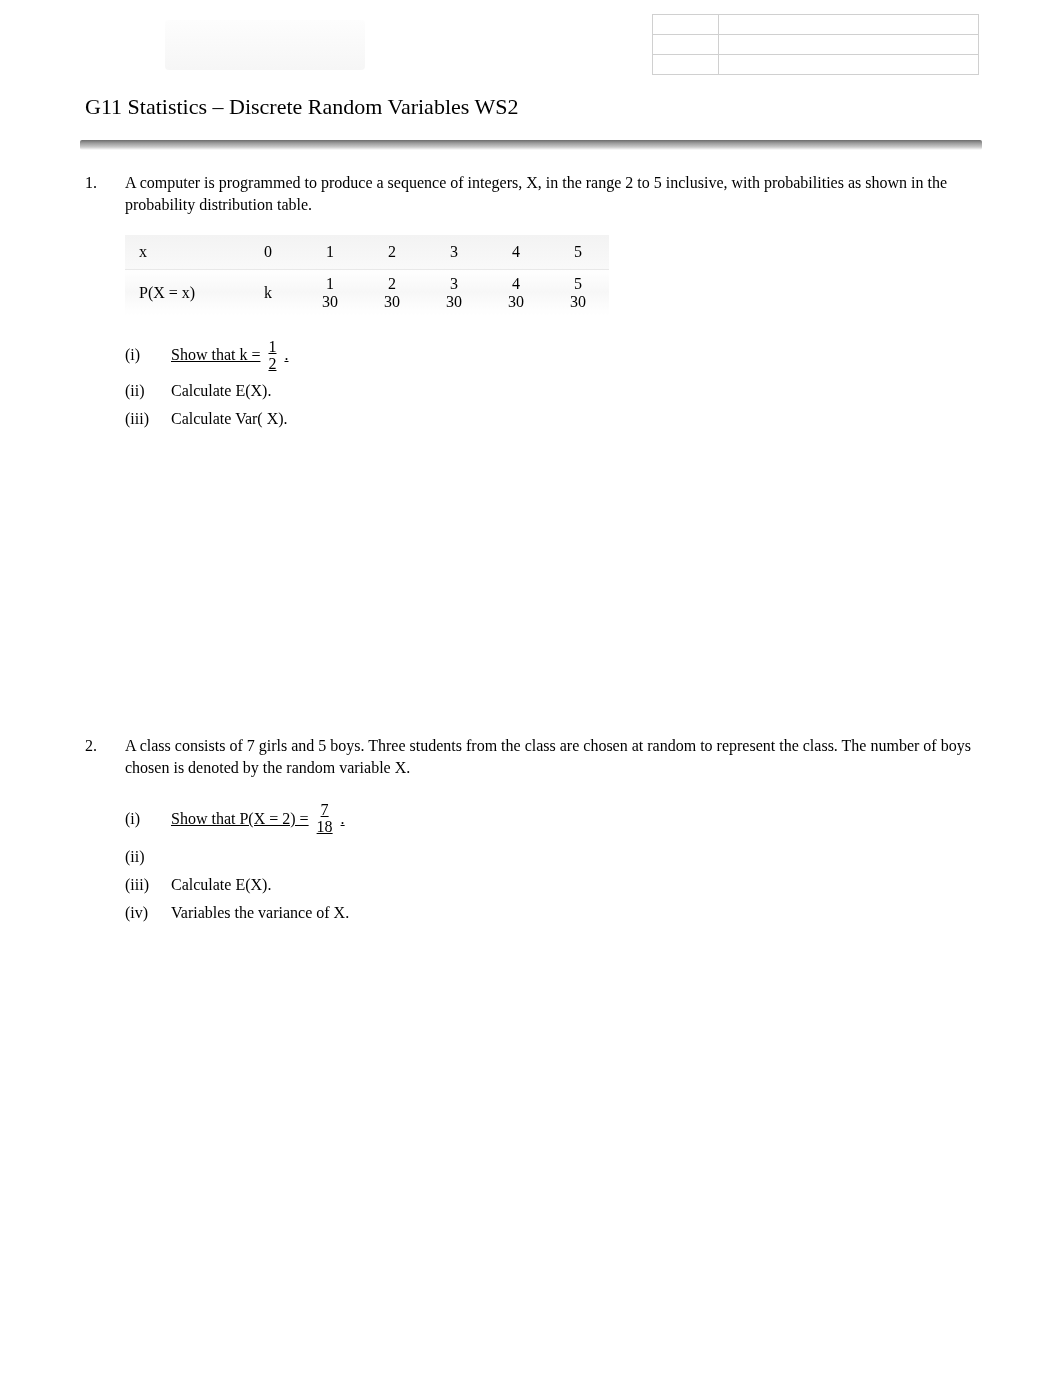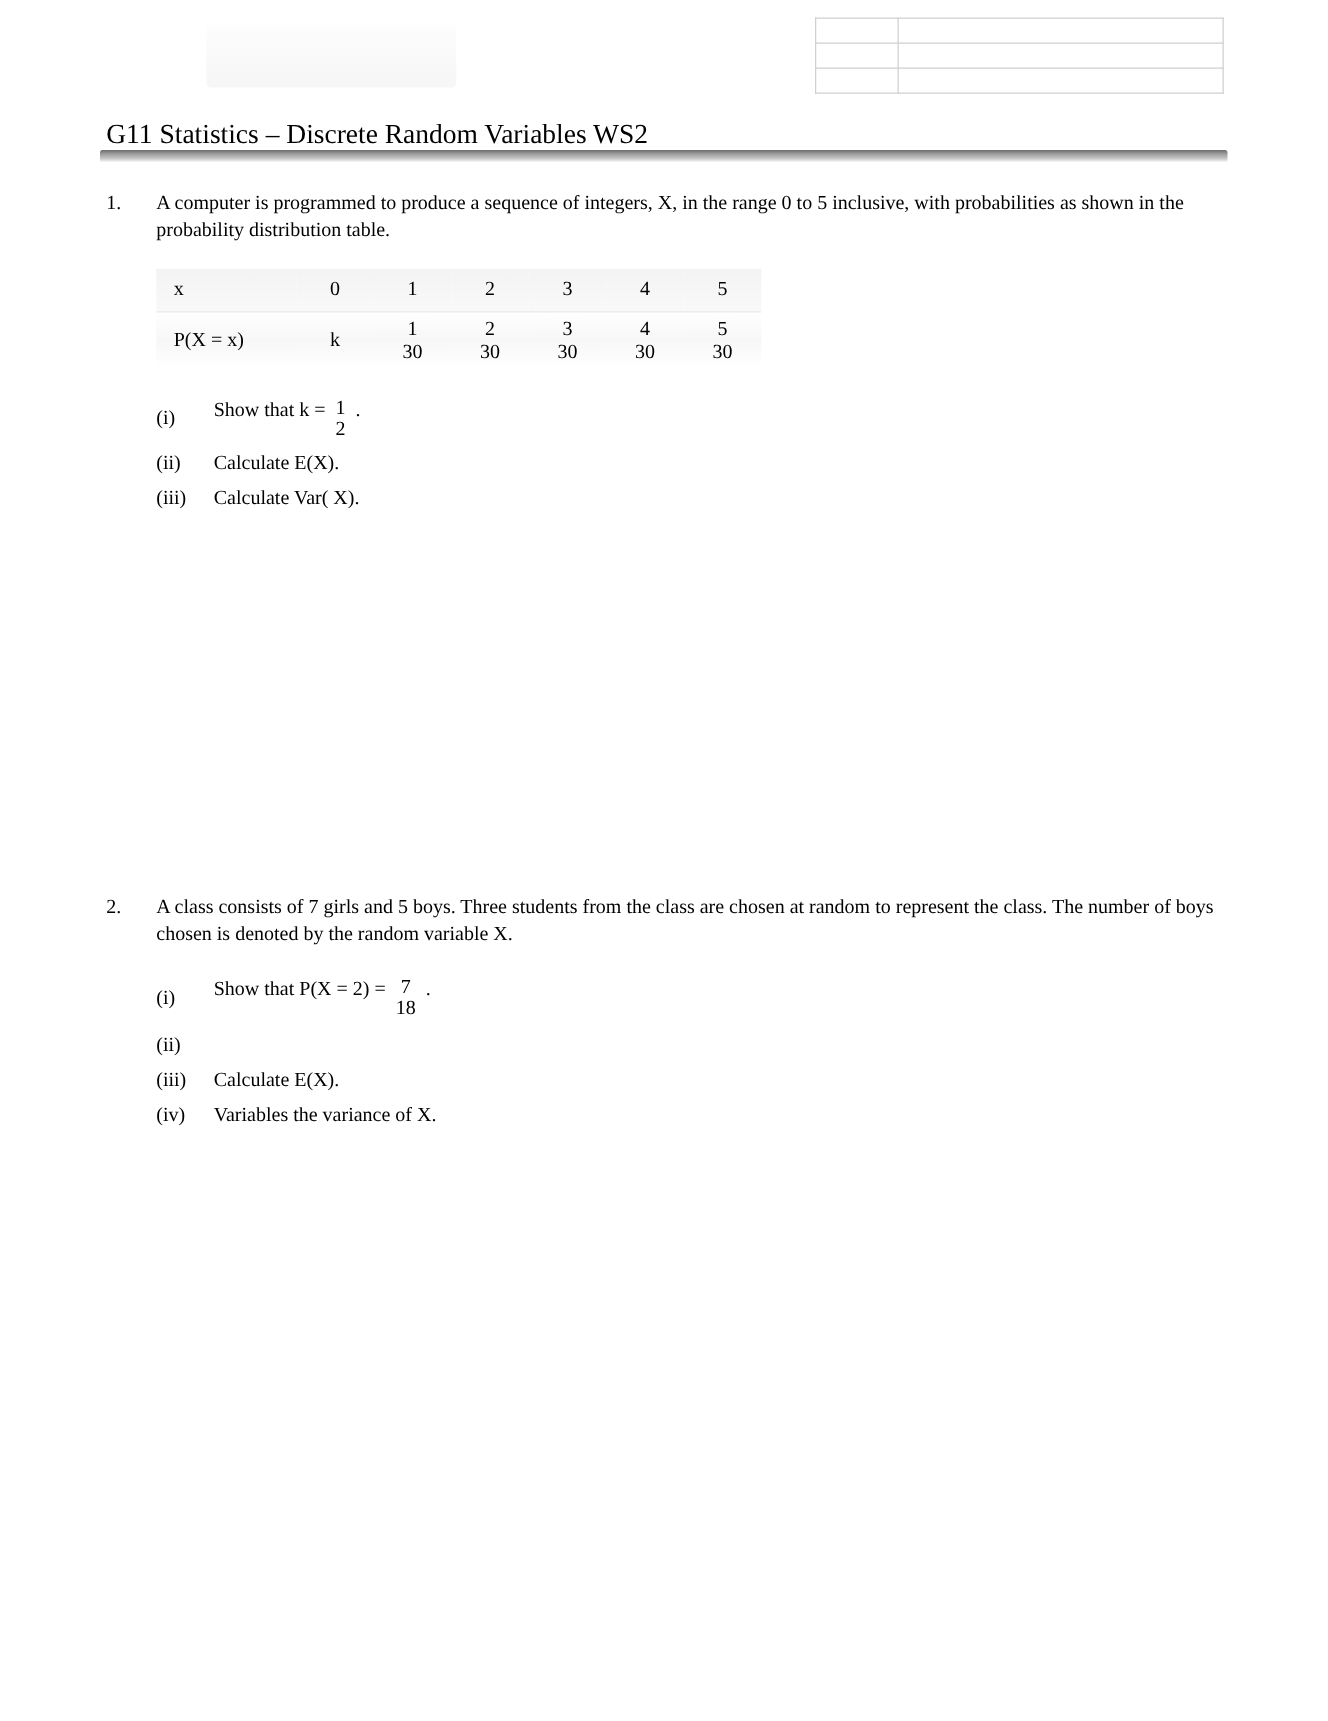--- a/index.html
+++ b/index.html
@@ -40,21 +40,21 @@
       border: 1px solid #d0d0d0;
       height: 20px;
       font-size: 10px;
       color: #ccc;
     }
     .small-table-placeholder td.left { width: 66px; }
     .small-table-placeholder td.right { width: 260px; }
     .title {
       font-size: 22px;
       margin-top: 6px;
-      margin-bottom: 0;
+      margin-bottom: 20px;
     }
     .gradient-bar {
       height: 10px;
       width: calc(100% + 10px);
       margin-left: -5px;
       background: linear-gradient(180deg, #6c6c6c 0%, #9a9a9a 30%, #c9c9c9 70%, #ffffff 100%);
       border-radius: 2px;
       margin-bottom: 22px;
     }
     .question {
@@ -125,21 +125,23 @@
       margin-bottom: 4px;
       min-height: 24px;
     }
     .part-num {
       width: 36px;
       text-align: left;
       flex-shrink: 0;
     }
     .part-body {
       display: flex;
+      align-items: center;
       gap: 2px;
+      text-decoration: underline;
     }
   </style>
 </head>
 <body>
 
 <div class="page">
 
   <div class="header-bar">
     <div class="logo-placeholder"></div>
     <table class="small-table-placeholder">
@@ -159,21 +161,21 @@
     </tbody>
       </table>
   </div>
 
   <div class="title">G11 Statistics – Discrete Random Variables WS2</div>
   <div class="gradient-bar"></div>
 
   <div class="question">
     <div class="qnum">1.</div>
     <div class="qbody">
-      <div>A computer is programmed to produce a sequence of integers, X, in the range 0 to 5 inclusive, with probabilities as shown in the probability distribution table.</div>
+      <div>A computer is programmed to produce a sequence of integers, X, in the range 2 to 5 inclusive, with probabilities as shown in the probability distribution table.</div>
 
       <table class="dist-table">
         <tbody>
             <tr class="header-row">
           <td class="label">x</td>
           <td class="cell">0</td>
           <td class="cell">1</td>
           <td class="cell">2</td>
           <td class="cell">3</td>
           <td class="cell">4</td>

